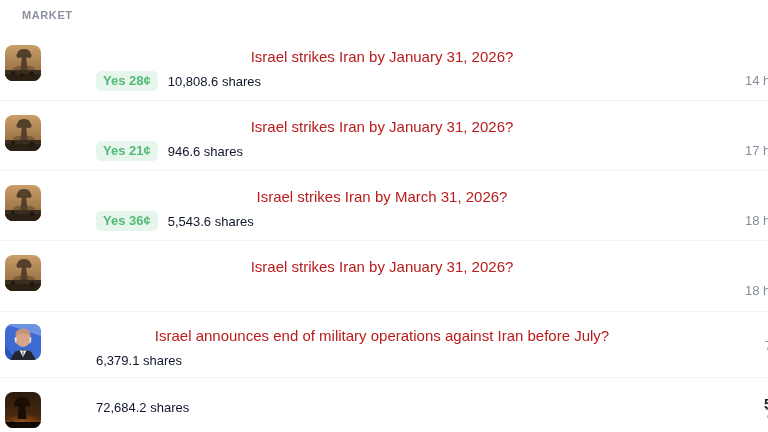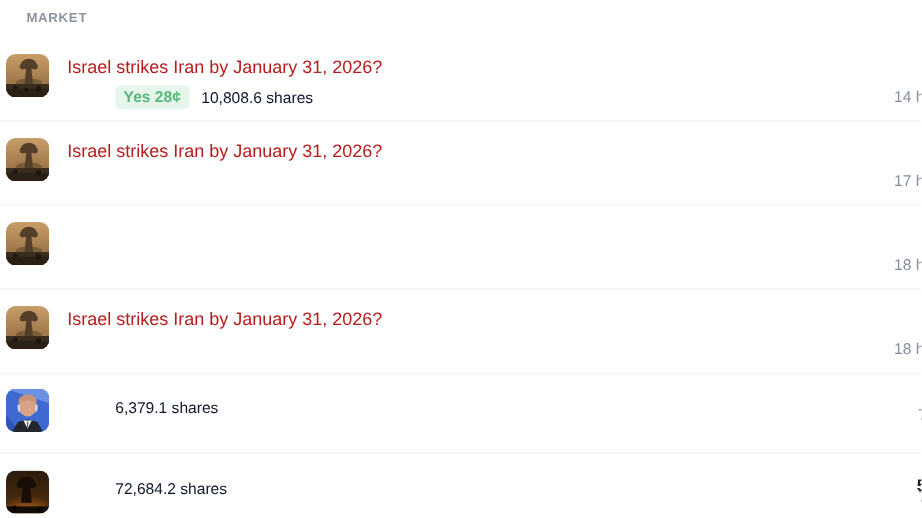--- a/index.html
+++ b/index.html
@@ -4,20 +4,21 @@
 <style>
   * { margin: 0; padding: 0; box-sizing: border-box; }
   html, body { background: #ffffff; }
   body { font-family: "Liberation Sans", sans-serif; }
   .page {
     position: relative;
     width: 768px;
     height: 432px;
     background: #ffffff;
     overflow: hidden;
+    text-align: center;
   }
   .section-label {
     position: absolute;
     left: 22px;
     top: 9px;
     font-size: 11px;
     font-weight: 700;
     letter-spacing: 0.6px;
     color: #8c92a0;
   }
@@ -154,39 +155,50 @@
         <circle cx="24" cy="10.5" r="2.5" fill="#54402a"></circle>
         <path d="M17 11 L21 11 L22.5 25 L15.5 25 Z" fill="#54402a"></path>
         <rect y="25" width="36" height="11" fill="#3b2d1d"></rect>
         <rect y="29" width="36" height="7" fill="#2a2014"></rect>
         <circle cx="8" cy="28" r="2" fill="#1e1810"></circle>
         <circle cx="27" cy="29" r="2.4" fill="#1e1810"></circle>
       </svg>
     </div>
     <div class="content">
       <div class="title">Israel strikes Iran by January 31, 2026?</div>
+      <div class="meta">
+        <span class="badge">Yes 21¢</span>
+        <span class="shares">946.6 shares</span>
+      </div>
     </div>
     <span class="time">17 h</span>
   </div>
   <div class="divider" style="top:170px"></div>
 
   <div class="row" style="top:185px">
     <div class="avatar">
       <svg width="36" height="36" viewBox="0 0 36 36">
         <rect width="36" height="36" fill="url(#sky1)"></rect>
         <ellipse cx="19" cy="24" rx="11" ry="3.5" fill="#7a5c38"></ellipse>
         <ellipse cx="19" cy="8.5" rx="6.5" ry="4.5" fill="#54402a"></ellipse>
         <circle cx="14" cy="10.5" r="2.5" fill="#54402a"></circle>
         <circle cx="24" cy="10.5" r="2.5" fill="#54402a"></circle>
         <path d="M17 11 L21 11 L22.5 25 L15.5 25 Z" fill="#54402a"></path>
         <rect y="25" width="36" height="11" fill="#3b2d1d"></rect>
         <rect y="29" width="36" height="7" fill="#2a2014"></rect>
         <circle cx="8" cy="28" r="2" fill="#1e1810"></circle>
         <circle cx="27" cy="29" r="2.4" fill="#1e1810"></circle>
       </svg>
+    </div>
+    <div class="content">
+      <div class="title">Israel strikes Iran by March 31, 2026?</div>
+      <div class="meta">
+        <span class="badge">Yes 36¢</span>
+        <span class="shares">5,543.6 shares</span>
+      </div>
     </div>
     <span class="time">18 h</span>
   </div>
   <div class="divider" style="top:240px"></div>
 
   <div class="row" style="top:255px">
     <div class="avatar">
       <svg width="36" height="36" viewBox="0 0 36 36">
         <rect width="36" height="36" fill="url(#sky1)"></rect>
         <ellipse cx="19" cy="24" rx="11" ry="3.5" fill="#7a5c38"></ellipse>
@@ -216,20 +228,21 @@
         <ellipse cx="18" cy="14.5" rx="7.5" ry="8.5" fill="#d7a489"></ellipse>
         <path d="M10.5 12 Q10 7 14 5.5 Q18 4 22 5.5 Q26 7 25.5 12 Q22 9.5 18 9.5 Q14 9.5 10.5 12 Z" fill="#c79379"></path>
         <path d="M9.8 13 Q9 18 11.5 20 L11.5 13.5 Z" fill="#e3e0da"></path>
         <path d="M26.2 13 Q27 18 24.5 20 L24.5 13.5 Z" fill="#e3e0da"></path>
         <path d="M5 36 L10 27.5 L18 25.5 L26 27.5 L31 36 Z" fill="#23262d"></path>
         <path d="M14.5 26.5 L21.5 26.5 L18 33 Z" fill="#f2f2f0"></path>
         <path d="M17.3 27.5 L18.7 27.5 L18.2 33.5 L17.8 33.5 Z" fill="#59627a"></path>
       </svg>
     </div>
     <div class="content">
+      <div class="title">Israel announces end of military operations against Iran before July?</div>
       <div class="meta">
         <span class="shares">6,379.1 shares</span>
       </div>
     </div>
     <span class="time no-badge t-mo">7 mo</span>
   </div>
   <div class="divider" style="top:377px"></div>
 
   <div class="row" style="top:392px">
     <div class="avatar">

